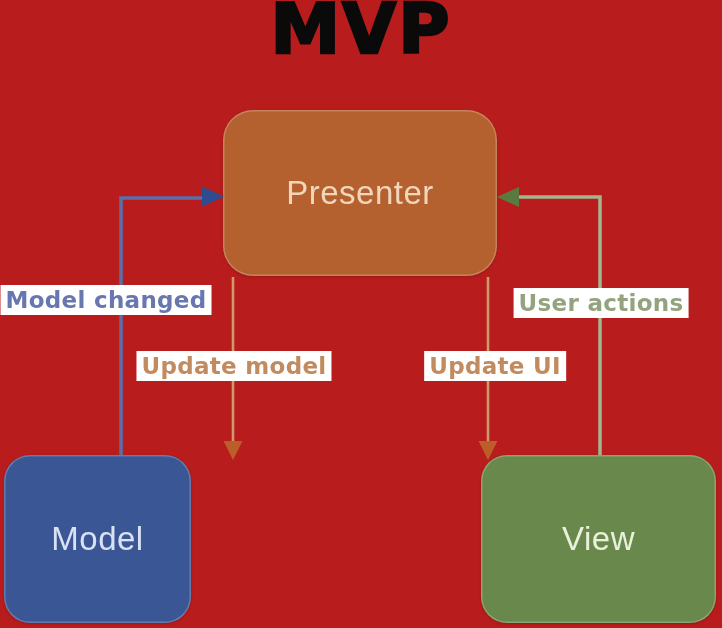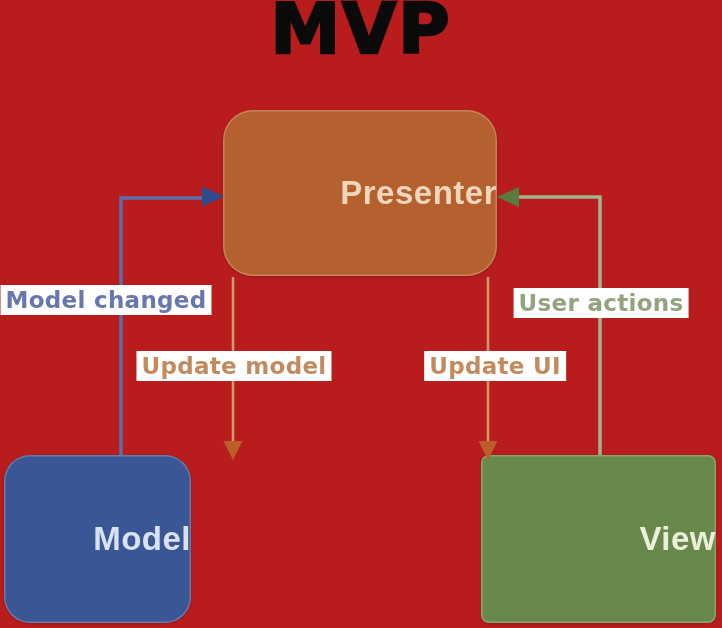--- a/index.html
+++ b/index.html
@@ -43,41 +43,40 @@
   .line-green  { fill: none; stroke: var(--green-line, #a3b58e);  stroke-width: 3.5; }
   .head-green  { fill: var(--green-head, #5b7a40);  stroke: none; }
   .line-orange { fill: none; stroke: var(--orange-line, #cf9a6a); stroke-width: 2.6; }
   .head-orange { fill: var(--orange-head, #bb5e2a); stroke: none; }
 
   .node {
     position: absolute;
     z-index: 2;
     display: flex;
     align-items: center;
-    justify-content: flex-end;
+    justify-content: center;
     font-size: 33px;
     letter-spacing: 0.5px;
     box-shadow: inset 0 0 0 1.5px rgba(255,255,255,0.22), 0 1px 3px rgba(0,0,0,0.18);
-    font-weight: bold;
   }
   .node-presenter {
     left: 223px; top: 110px; width: 274px; height: 166px;
     border-radius: 30px;
     background: var(--presenter-fill, #b4612f);
     color: var(--presenter-text, #f2d6bb);
   }
   .node-model {
     left: 4px; top: 455px; width: 187px; height: 168px;
     border-radius: 26px;
     background: var(--model-fill, #3a5694);
     color: var(--model-text, #d9e2f4);
   }
   .node-view {
     left: 481px; top: 455px; width: 235px; height: 168px;
-    border-radius: 8px;
+    border-radius: 26px;
     background: var(--view-fill, #68894b);
     color: var(--view-text, #eaf0da);
   }
 
   .edge-label {
     position: absolute;
     z-index: 4;
     transform: translate(-50%, -50%);
     background: #ffffff;
     padding: 2px 5px;

